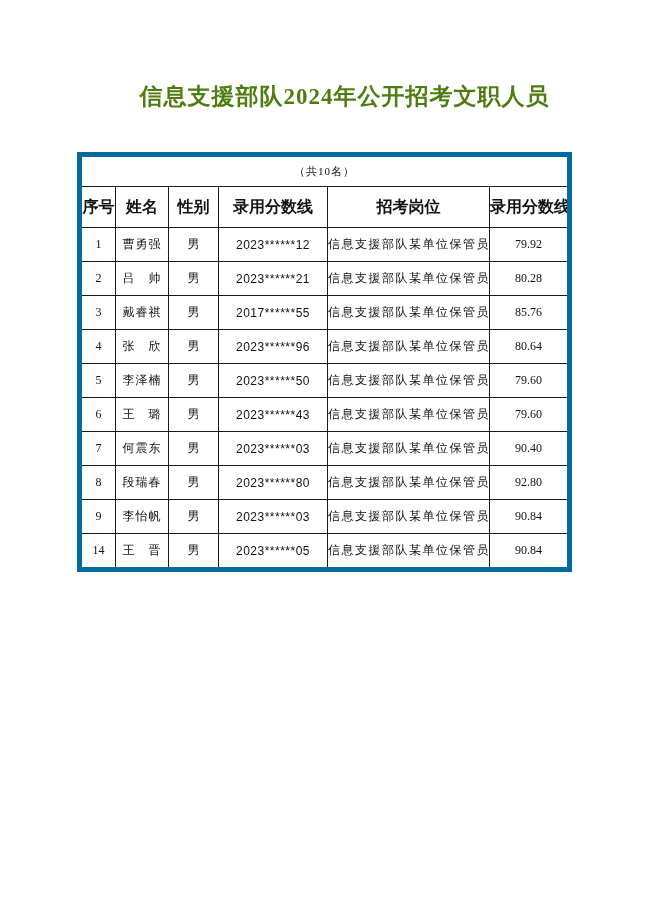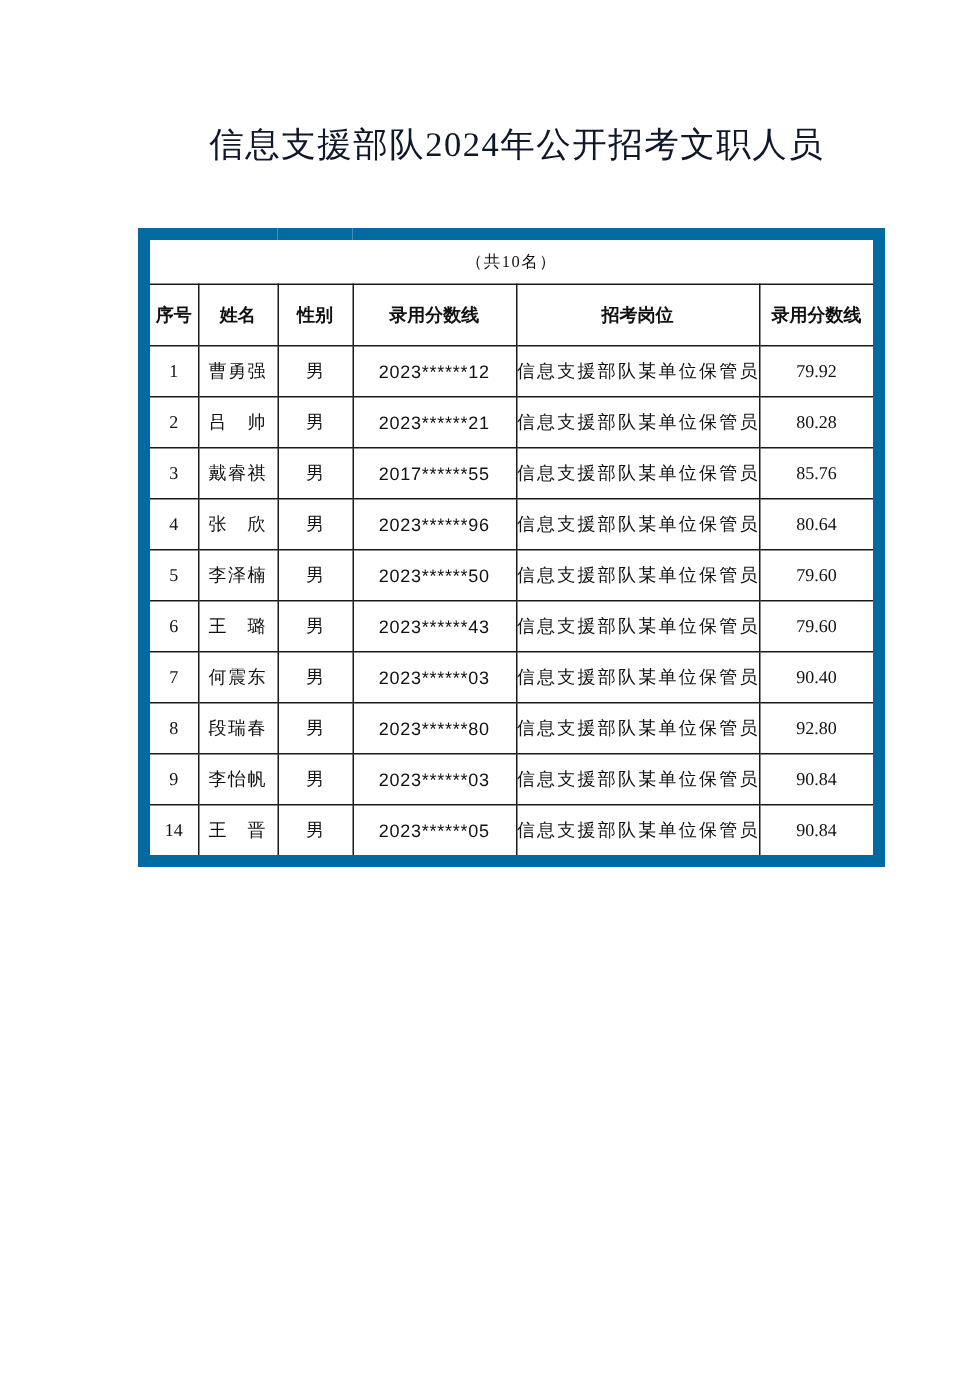--- a/index.html
+++ b/index.html
@@ -10,55 +10,55 @@
     font-family: "Liberation Serif", "DejaVu Serif", serif;
     color: #111111;
     overflow: hidden;
   }
   .page { position: absolute; inset: 0; }
 
   .doc-title {
     position: absolute;
     top: 84px; left: 0; right: 0;
     text-align: center;
-    font-weight: 400;
+    font-weight: 700;
     font-size: 23px;
     line-height: 26px;
     letter-spacing: 1px;
-    color: #0f172a;
+    color: #4d7c0f;
     padding-left: 39px;
   }
 
   table.roster {
     position: absolute;
-    left: 92px; top: 152px;
+    left: 77px; top: 152px;
     width: 490px;
     border-collapse: collapse;
     table-layout: fixed;
-    border: 8px solid #0369a1;
+    border: 5px solid #0369a1;
   }
   table.roster td {
     border: 1px solid #1a1a1a;
     text-align: center;
     vertical-align: middle;
     padding: 0;
     font-size: 12px;
     color: #111111;
     overflow: hidden;
     white-space: nowrap;
   }
   tr.caption-row td {
     height: 29px;
     font-size: 11px;
     letter-spacing: 1px;
   }
   tr.header-row td {
     height: 40px;
     font-weight: 700;
-    font-size: 12px;
+    font-size: 16px;
     font-family: Liberation Mono, monospace;
   }
   tr.data-row td { height: 33px; }
   td.c-seq   { font-family: "Liberation Serif", serif; font-size: 12px; }
   td.c-name  { font-size: 12px; letter-spacing: 1px; }
   td.c-exam  { font-family: Liberation Sans, sans-serif; font-size: 13px; letter-spacing: 0.5px; }
   td.c-pos   { font-size: 11px; letter-spacing: 1.5px; }
   td.c-score { font-family: "Liberation Serif", serif; font-size: 12.5px; margin-left: 31px; }
 </style>
 </head>

